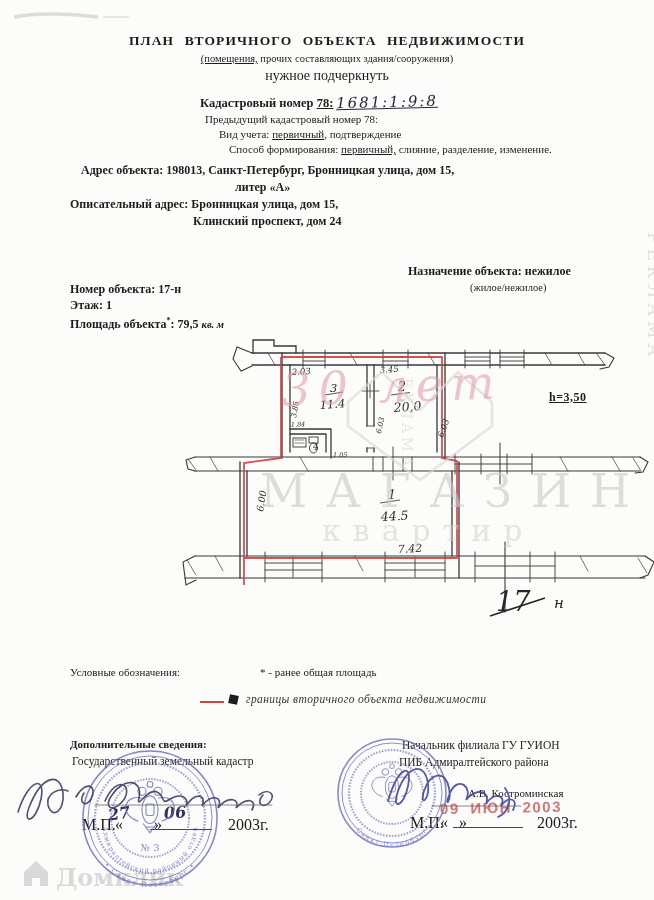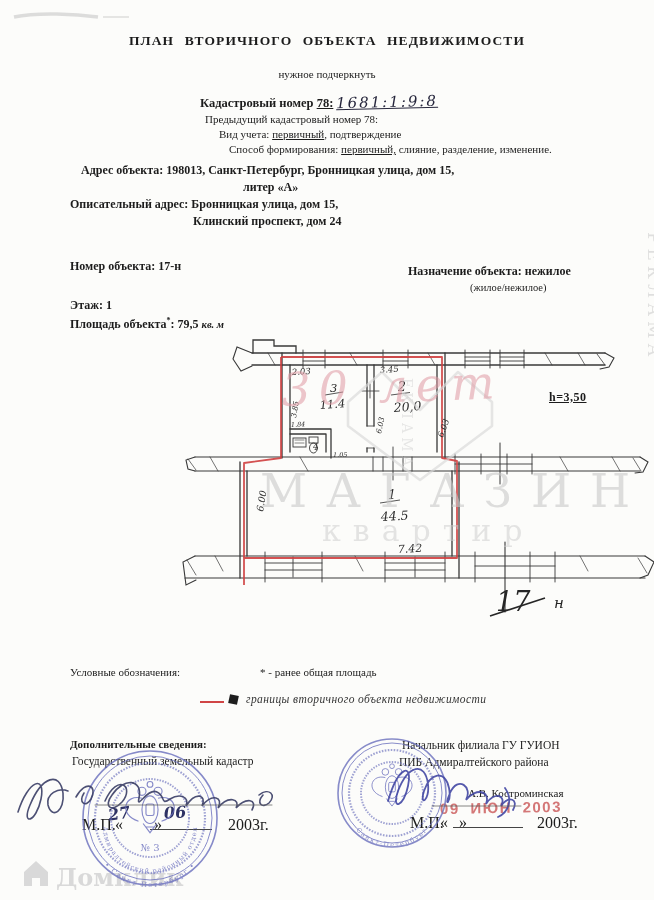--- a/index.html
+++ b/index.html
@@ -32,44 +32,47 @@
   svg{position:absolute;left:0;top:0;pointer-events:none;}
   svg text{font-family:"DejaVu Serif",serif;}
 </style>
 </head>
 <body>
 
 <div class="page">
 
   <div class="abs c title" style="top:33px;">ПЛАН  ВТОРИЧНОГО  ОБЪЕКТА  НЕДВИЖИМОСТИ</div>
 
-  <div class="abs c" style="top:68px;font-size:11px;">нужное подчеркнуть</div>
+  <div class="abs c sub" style="top:53px;">
+    <span class="u">(помещения,</span><span> прочих составляющих здания/сооружения)</span>
+  </div>
+  <div class="abs c" style="top:68px;font-size:14px;">нужное подчеркнуть</div>
 
   <div class="abs" style="left:200px;top:94px;font-size:12.5px;">
     <span class="b">Кадастровый номер </span><span class="b u">78:</span>
     <span class="hand cadnum u">1681:1:9:8</span>
   </div>
   <div class="abs t" style="left:205px;top:113px;">Предыдущий  кадастровый номер 78:</div>
   <div class="abs t" style="left:219px;top:128px;">
     <span>Вид учета: </span><span class="u">первичный</span><span>, подтверждение</span>
   </div>
   <div class="abs t" style="left:213px;top:143px;margin-left:16px;">
     <span>Способ формирования:  </span><span class="u">первичный,</span><span>  слияние, разделение, изменение.</span>
   </div>
 
   <div class="abs addr" style="left:70px;top:164px;margin-left:11px;">
     <span>Адрес объекта: </span><span>198013, Санкт-Петербург, Бронницкая  улица, дом 15,</span>
   </div>
-  <div class="abs addr" style="left:243px;top:181px;">литер «А»</div>
+  <div class="abs addr" style="left:235px;top:181px;">литер «А»</div>
   <div class="abs addr" style="left:70px;top:198px;">
     <span>Описательный адрес: </span><span>Бронницкая улица, дом  15,</span>
   </div>
   <div class="abs addr" style="left:193px;top:215px;">Клинский проспект, дом 24</div>
 
-  <div class="abs addr" style="left:70px;top:260px;">Номер объекта:  17-н</div>
+  <div class="abs addr" style="left:70px;top:283px;">Номер объекта:  17-н</div>
   <div class="abs addr" style="left:408px;top:265px;">Назначение объекта:  нежилое</div>
   <div class="abs small" style="left:470px;top:282px;">(жилое/нежилое)</div>
   <div class="abs addr" style="left:70px;top:299px;">Этаж: 1</div>
   <div class="abs addr" style="left:70px;top:316px;">
     <span>Площадь объекта</span><sup style="font-size:8px;">*</sup><span>:  79,5</span>
     <span class="i" style="font-size:10.5px;font-weight:bold;">кв. м</span>
   </div>
 
   <div class="abs h350" style="left:517px;top:391px;">h=3,50</div>
 

